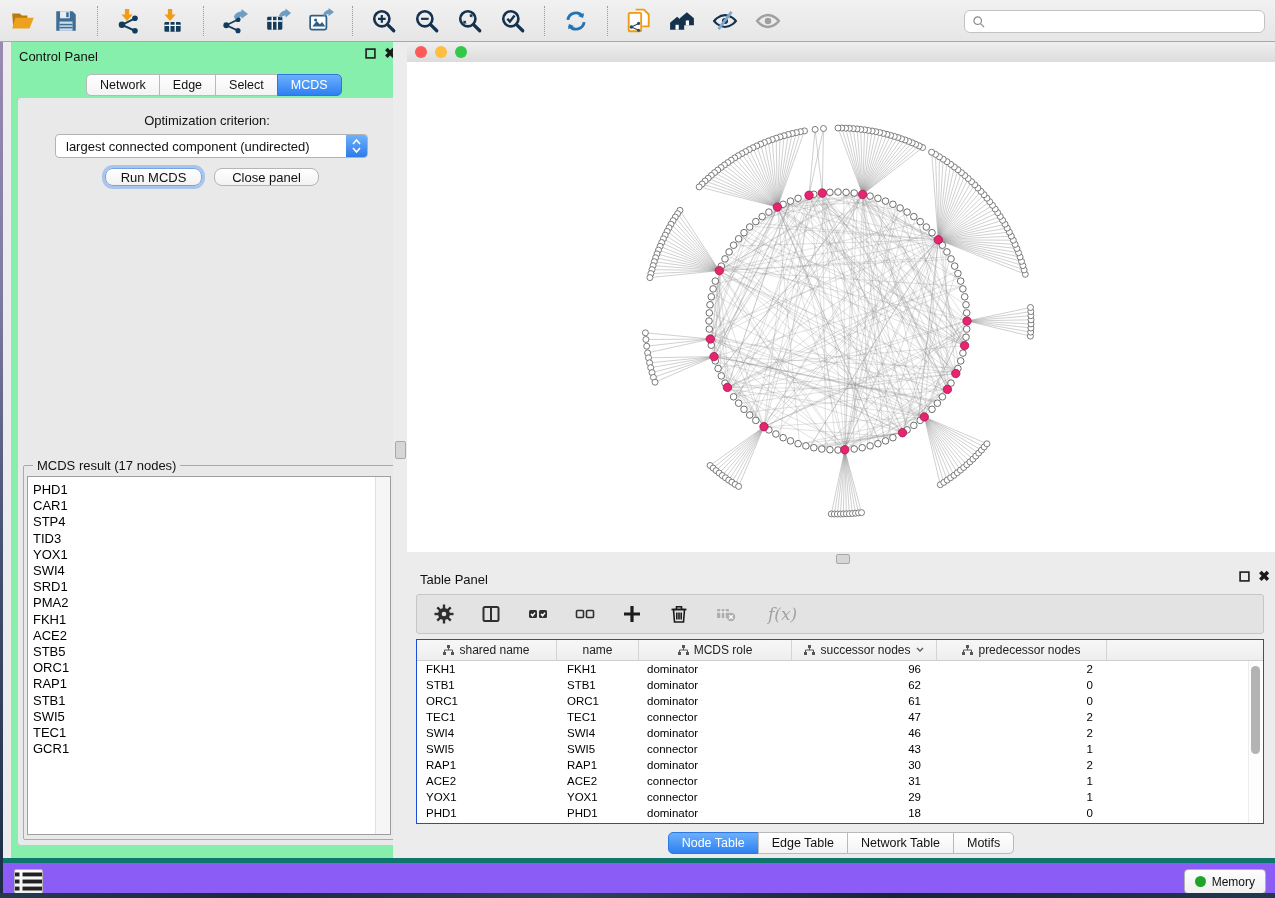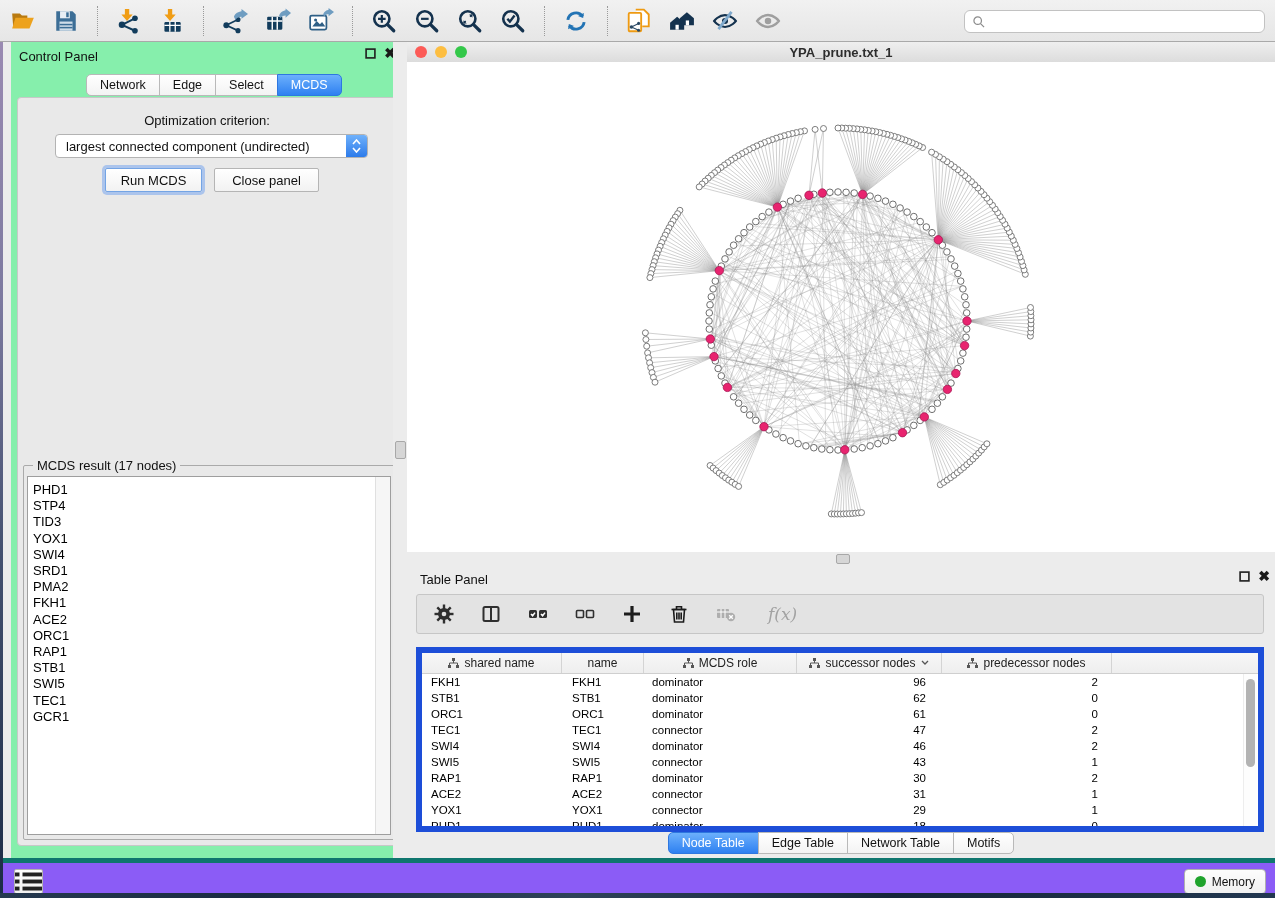--- a/index.html
+++ b/index.html
@@ -32,21 +32,21 @@
   .cp-tabs{position:absolute;left:75px;top:32px;}
   .seg{border:1px solid #b9b9b9;background:linear-gradient(#ffffff,#f3f3f3);padding:3px 13px;font-size:12.5px;color:#111;margin-left:-1px;white-space:nowrap;}
   .seg:first-child{border-radius:5px 0 0 5px;margin-left:0;}
   .seg:last-child{border-radius:0 5px 5px 0;}
   .seg.sel{background:linear-gradient(#6cb0fc,#2e80f1);border-color:#2e77e0;color:#fff;}
   .cp-content{position:absolute;left:6px;top:55px;width:378px;height:747px;background:#e9e9e9;border:1px solid #c8c8c8;border-radius:4px;}
   .opt-label{position:absolute;left:0;top:15px;width:100%;text-align:center;font-size:13px;color:#111;}
   .cp-select{position:absolute;left:37px;top:36px;width:313px;height:24px;background:#fff;border:1px solid #b3b3b3;border-radius:4px;font-size:13px;color:#111;display:flex;align-items:center;padding-left:10px;box-sizing:border-box;}
   .stepper{position:absolute;right:0px;top:0px;width:21px;height:22px;background:linear-gradient(#6fb1fb,#2d7bea);border-radius:0 3px 3px 0;display:flex;flex-direction:column;align-items:center;justify-content:center;gap:2px;}
   .stepper svg{width:9px;height:6px;display:block;}
-  .btn{position:absolute;top:70px;height:24px;background:linear-gradient(#ffffff,#f2f2f2);border:1px solid #b5b5b5;border-radius:2px;font-size:13px;color:#111;display:flex;align-items:center;justify-content:center;box-sizing:border-box;text-align:right;}
+  .btn{position:absolute;top:70px;height:18px;background:linear-gradient(#ffffff,#f2f2f2);border:1px solid #b5b5b5;border-radius:8px;font-size:13px;color:#111;display:flex;align-items:center;justify-content:center;box-sizing:border-box;text-align:right;}
   .btn.run{left:87px;width:97px;border-color:#74a4e4;box-shadow:0 0 0 3px rgba(110,160,240,.5);}
   .btn.closep{left:196px;width:105px;}
   .result-group{position:absolute;left:5px;top:367px;width:370px;height:373px;border:1px solid #aaa;border-radius:2px;}
   .group-title{position:absolute;left:9px;top:-8px;background:#e9e9e9;padding:0 4px;font-size:13px;color:#111;}
   .result-list{position:absolute;left:3px;top:10px;right:3px;bottom:4px;background:#fff;border:1px solid #9e9e9e;overflow:hidden;padding-top:5px;box-sizing:border-box;}
   .list-item{font-size:13px;line-height:16.2px;padding-left:5px;color:#000;}
   .list-scroll{position:absolute;right:0;top:0;bottom:0;width:14px;background:#f6f6f6;border-left:1px solid #e0e0e0;}
 
   
   .v-divider{position:absolute;left:393px;top:42px;width:14px;height:816px;background:#ececec;border-right:1px solid #9f9f9f;}
@@ -62,21 +62,21 @@
   .net-title{position:absolute;left:0;top:3px;width:100%;text-align:center;font-size:13px;font-weight:600;color:#2d2d2d;}
   .net-canvas{position:absolute;left:0;top:20px;width:868px;height:490px;background:#fff;}
 
   
   .table-panel{position:absolute;left:407px;top:565px;width:868px;height:293px;background:#ececec;}
   .tp-header{position:absolute;left:0;top:0;width:100%;height:26px;}
   .tp-toolbar{position:absolute;left:9px;top:29px;width:848px;height:40px;background:#e3e3e3;border:1px solid #c6c6c6;border-radius:3px;display:flex;align-items:center;gap:31px;padding-left:16px;box-sizing:border-box;}
   .ticon{width:22px;height:22px;display:flex;align-items:center;justify-content:center;}
   .ticon svg{width:20px;height:20px;}
   .fx{font-family:"DejaVu Serif",serif;font-style:italic;font-size:17px;color:#a2a2a2;}
-  .table{position:absolute;left:9px;top:74px;width:848px;height:185px;background:#fff;border:6px solid #1d4ed8;box-sizing:border-box;overflow:hidden;margin-top:8px;}
+  .table{position:absolute;left:9px;top:74px;width:848px;height:185px;background:#fff;border:1px solid #1d4ed8;box-sizing:border-box;overflow:hidden;}
   .t-head{display:flex;height:20px;background:linear-gradient(#f7f7f7,#eeeeee);border-bottom:1px solid #cfcfcf;}
   .t-hcell{display:flex;align-items:center;justify-content:center;gap:5px;font-size:12px;color:#222;border-right:1px solid #d4d4d4;box-sizing:border-box;}
   .t-hcell svg.tree{width:11px;height:11px;}
   .t-hcell svg.chev{width:8px;height:6px;}
   .t-row{display:flex;height:16px;}
   .t-cell{font-size:11.5px;color:#000;line-height:16px;box-sizing:border-box;white-space:nowrap;overflow:hidden;}
   .w0{width:140px;} .w1{width:82px;} .w2{width:153px;} .w3{width:145px;} .w4{width:170px;}
   .c0{padding-left:9px;} .c1{padding-left:10px;} .c2{padding-left:8px;}
   .c3{text-align:right;padding-right:16px;} .c4{text-align:right;padding-right:14px;}
   .t-scroll{position:absolute;right:1px;top:21px;width:13px;height:162px;background:#fdfdfd;border-left:1px solid #ededed;}
@@ -273,28 +273,30 @@
             </svg>
         </span>
       </div>
       <div class="btn run">Run MCDS</div>
       <div class="btn closep">Close panel</div>
       <div class="result-group">
         <span class="group-title">MCDS result (17 nodes)</span>
         <div class="result-list">
           <div>
               <div class="list-item">PHD1</div>
+              <div class="list-item">CAR1</div>
               <div class="list-item">STP4</div>
               <div class="list-item">TID3</div>
               <div class="list-item">YOX1</div>
               <div class="list-item">SWI4</div>
               <div class="list-item">SRD1</div>
               <div class="list-item">PMA2</div>
               <div class="list-item">FKH1</div>
               <div class="list-item">ACE2</div>
+              <div class="list-item">STB5</div>
               <div class="list-item">ORC1</div>
               <div class="list-item">RAP1</div>
               <div class="list-item">STB1</div>
               <div class="list-item">SWI5</div>
               <div class="list-item">TEC1</div>
               <div class="list-item">GCR1</div>
             </div>
           <div class="list-scroll"></div>
         </div>
       </div>
@@ -305,21 +307,20 @@
       <div class="handle"></div>
     </div>
 
   <div class="network-window">
     <div class="net-titlebar">
       <span class="lights">
         <span class="light" style="background: rgb(252, 91, 87);"></span>
         <span class="light" style="background: rgb(253, 190, 65);"></span>
         <span class="light" style="background: rgb(52, 200, 74);"></span>
       </span>
-      <div class="net-title">YPA_prune.txt_1</div>
     </div>
     <div class="net-canvas">
       <svg width="868" height="490">
           <g>
             <line x1="560.0" y1="259.0" x2="433.1" y2="388.0" stroke="#8a8a8a" stroke-opacity="0.32" stroke-width="0.8"></line>
             <line x1="560.0" y1="259.0" x2="334.2" y2="173.7" stroke="#8a8a8a" stroke-opacity="0.32" stroke-width="0.8"></line>
             <line x1="560.0" y1="259.0" x2="325.5" y2="333.2" stroke="#8a8a8a" stroke-opacity="0.32" stroke-width="0.8"></line>
             <line x1="560.0" y1="259.0" x2="401.2" y2="133.5" stroke="#8a8a8a" stroke-opacity="0.32" stroke-width="0.8"></line>
             <line x1="560.0" y1="259.0" x2="315.2" y2="202.2" stroke="#8a8a8a" stroke-opacity="0.32" stroke-width="0.8"></line>
             <line x1="560.0" y1="259.0" x2="477.1" y2="138.5" stroke="#8a8a8a" stroke-opacity="0.32" stroke-width="0.8"></line>

